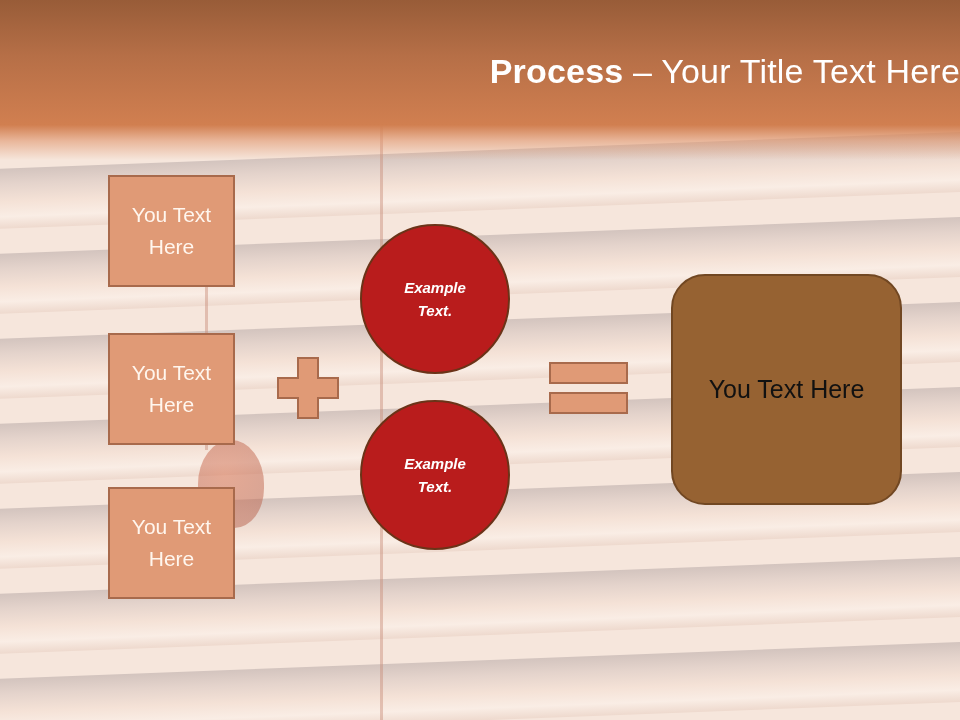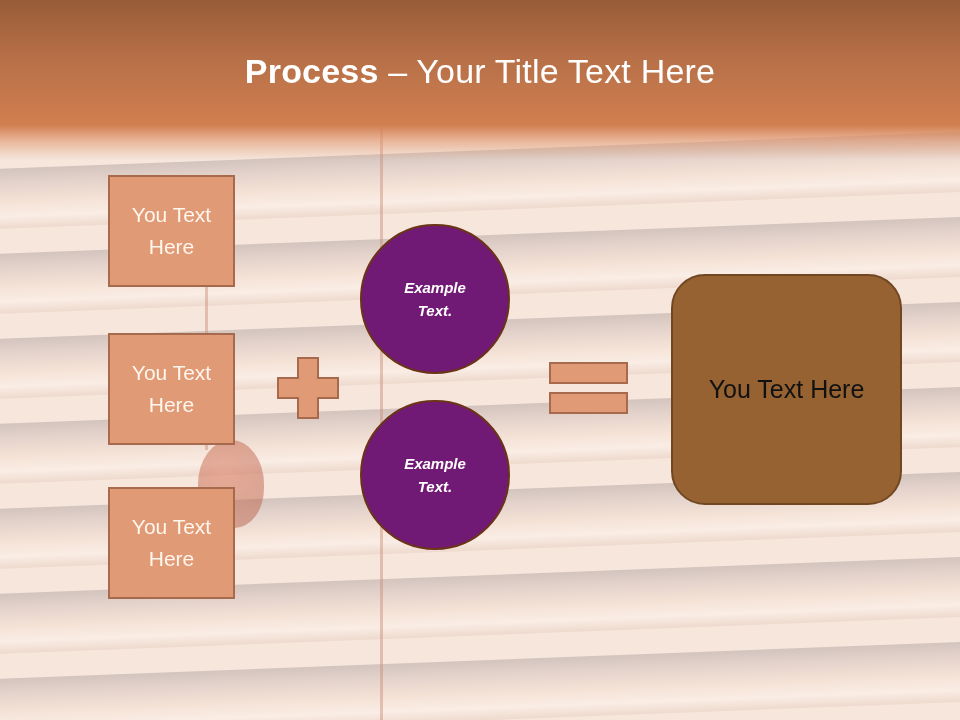--- a/index.html
+++ b/index.html
@@ -35,40 +35,40 @@
       position: absolute; border-radius: 50% 50% 45% 45%;
       background: radial-gradient(circle at 40% 40%, rgba(215,120,90,0.55), rgba(170,80,60,0.45));
     }
 
     
     .header {
       position: absolute; left: 0; top: 0; width: 960px; height: 160px;
       background: linear-gradient(180deg, #985c38 0%, #b66f47 35%, #d17f50 78%, rgba(224,150,110,0.6) 88%, rgba(240,210,190,0) 100%);
     }
     .title {
-      position: absolute; left: 0; top: 52px; width: 960px; text-align: center;
+      position: absolute; left: 0; top: 52px; width: 960px; text-align: right;
       color: #ffffff; font-size: 34px; letter-spacing: 0.2px;
     }
     .title .bold { font-weight: bold; }
 
     
     .input-box {
       position: absolute; left: 108px; width: 127px; height: 112px;
       background: #e09a76; border: 2px solid #a86a4c; box-sizing: border-box;
       display: flex; align-items: center; justify-content: center; text-align: center;
       color: #fff6ee; font-size: 21px; line-height: 32px; padding: 0 6px;
     }
 
     
     .plus { position: absolute; left: 277px; top: 357px; width: 62px; height: 62px; }
 
     
     .circle {
       position: absolute; left: 360px; width: 150px; height: 150px; border-radius: 50%;
-      background: #701a75; border: 2px solid #6b3318; box-sizing: border-box;
+      background: #b91c1c; border: 2px solid #6b3318; box-sizing: border-box;
       display: flex; align-items: center; justify-content: center; text-align: center;
       color: #ffffff; font-size: 15px; font-weight: bold; font-style: italic; line-height: 23px;
       padding: 0 30px;
     }
 
     
     .eq-bar {
       position: absolute; left: 549px; width: 79px; height: 22px;
       background: #e09a76; border: 2px solid #a86a4c; box-sizing: border-box;
     }

